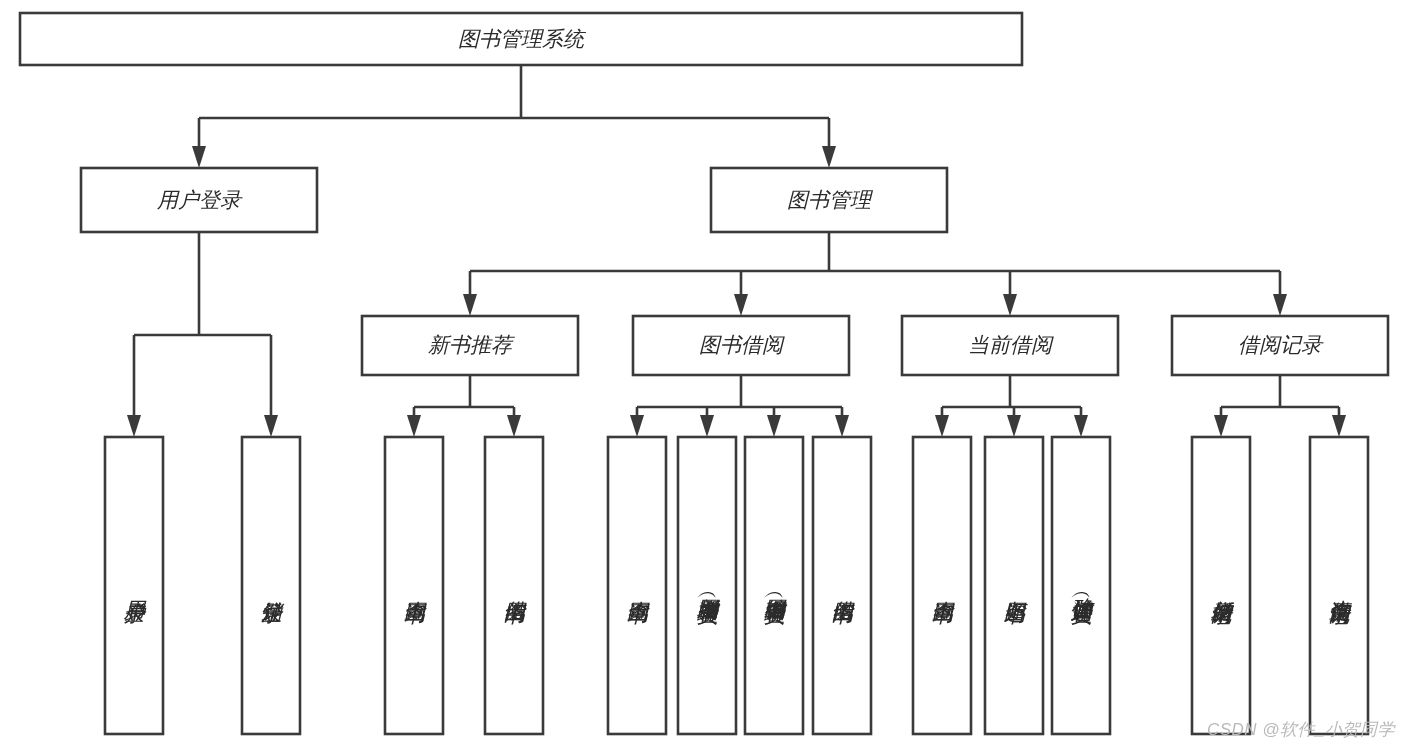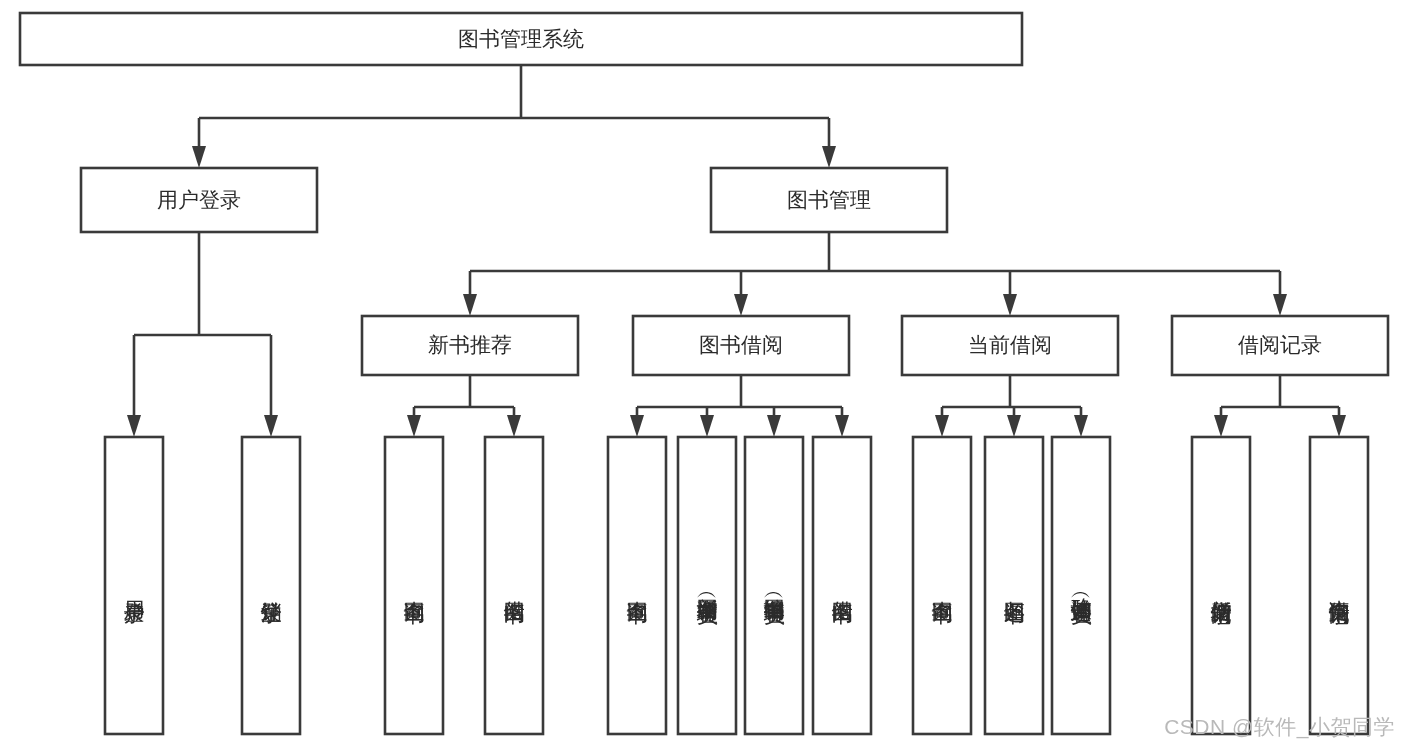--- a/index.html
+++ b/index.html
@@ -9,20 +9,21 @@
   }
   body {
     font-family: "Liberation Sans", "DejaVu Sans", sans-serif;
   }
   #diagram-root {
     position: relative;
     width: 1405px;
     height: 747px;
     background: #ffffff;
     overflow: hidden;
+    font-style: italic;
   }
   svg#flow-svg {
     position: absolute;
     left: 0;
     top: 0;
     width: 1405px;
     height: 747px;
     display: block;
   }
   .node-rect {
@@ -60,21 +61,21 @@
     text-orientation: upright;
     letter-spacing: 1px;
     white-space: nowrap;
     pointer-events: none;
   }
   .watermark {
     position: absolute;
     right: 10px;
     bottom: 6px;
     font-family: "Liberation Sans", "DejaVu Sans", sans-serif;
-    font-size: 21px;
+    font-size: 17px;
     color: #b9b9b9;
     white-space: nowrap;
     letter-spacing: 0.5px;
   }
 </style>
 </head>
 <body>
 
 <div id="diagram-root">
   <svg id="flow-svg" viewBox="0 0 1405 747">

